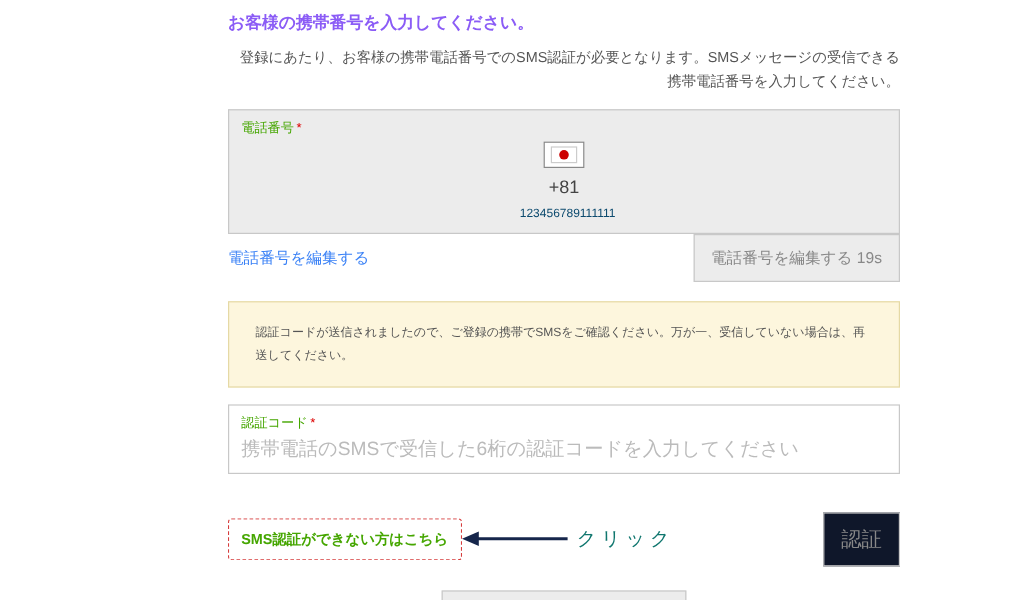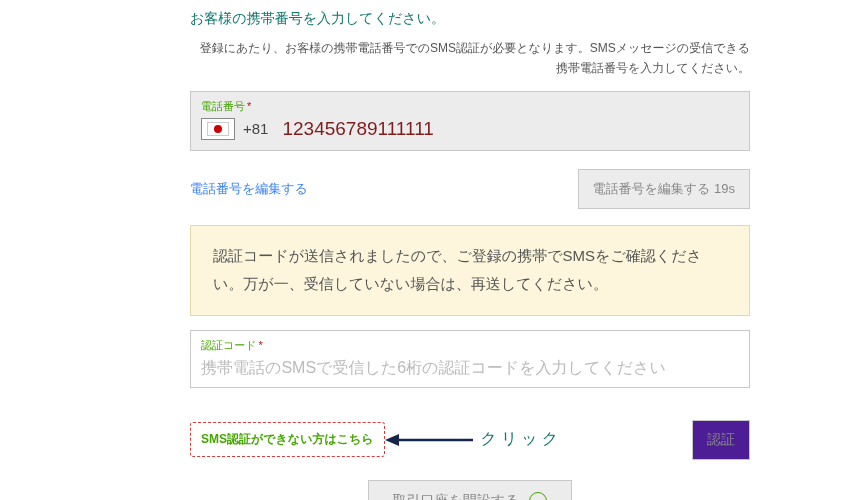--- a/index.html
+++ b/index.html
@@ -11,52 +11,52 @@
       height: 500px;
       background: #fff;
       padding: 10px 40px;
     }
     .container {
       width: 560px;
       margin-left: 150px;
     }
     h3.heading {
       font-size: 14px;
-      font-weight: normal;
+      font-weight: bold;
       margin-bottom: 10px;
-      color: #0f766e;
+      color: #8b5cf6;
     }
     .description {
       font-size: 12px;
       color: #555;
       line-height: 1.7;
       margin-bottom: 12px;
       text-align: right;
     }
     .phone-box {
       background: #ececec;
       border: 1px solid #c8c8c8;
       padding: 6px 10px 10px 10px;
-      margin-bottom: 18px;
     }
     .field-label {
       font-size: 11px;
       color: #45a600;
       display: inline-block;
       margin-bottom: 4px;
     }
     .required {
       color: #d00;
       font-size: 11px;
       margin-left: 2px;
     }
     .phone-row {
       display: flex;
       align-items: center;
       gap: 8px;
+      flex-direction: column;
     }
     .flag {
       width: 34px;
       height: 22px;
       border: 1px solid #888;
       background: #fff;
       display: flex;
       align-items: center;
       justify-content: center;
       position: relative;
@@ -74,22 +74,22 @@
       width: 8px;
       height: 8px;
       border-radius: 50%;
       background: #c00;
     }
     .dial-code {
       font-size: 15px;
       color: #444;
     }
     .phone-number {
-      font-size: 19px;
-      color: #7f1d1d;
+      font-size: 10px;
+      color: #0c4a6e;
       margin-left: 6px;
     }
     .edit-send-row {
       display: flex;
       justify-content: space-between;
       align-items: center;
       margin-bottom: 16px;
     }
     .edit-link {
       color: #3b82f6;
@@ -102,21 +102,21 @@
       border: 1px solid #c8c8c8;
       color: #888;
       padding: 10px 14px;
       font-size: 13px;
       cursor: pointer;
     }
     .notice-box {
       background: #fdf6dd;
       border: 1px solid #e5d9a5;
       padding: 16px 22px;
-      font-size: 15px;
+      font-size: 10px;
       color: #555;
       line-height: 1.9;
       margin-bottom: 14px;
     }
     .code-box {
       border: 1px solid #c8c8c8;
       padding: 6px 10px 8px 10px;
       margin-bottom: 32px;
     }
     .code-input {
@@ -149,25 +149,25 @@
     .arrow-svg {
       flex-shrink: 0;
     }
     .click-text {
       font-size: 16px;
       color: #0f766e;
       letter-spacing: 4px;
       margin-left: 6px;
     }
     .verify-btn {
-      background: #4c1d95;
+      background: #0f172a;
       border: 1px solid #c8c8c8;
       color: #888;
       padding: 10px 14px;
-      font-size: 14px;
+      font-size: 17px;
       cursor: pointer;
       margin-left: auto;
     }
     .open-account-wrap {
       text-align: center;
     }
     .open-account-btn {
       background: #ececec;
       border: 1px solid #c8c8c8;
       color: #888;

